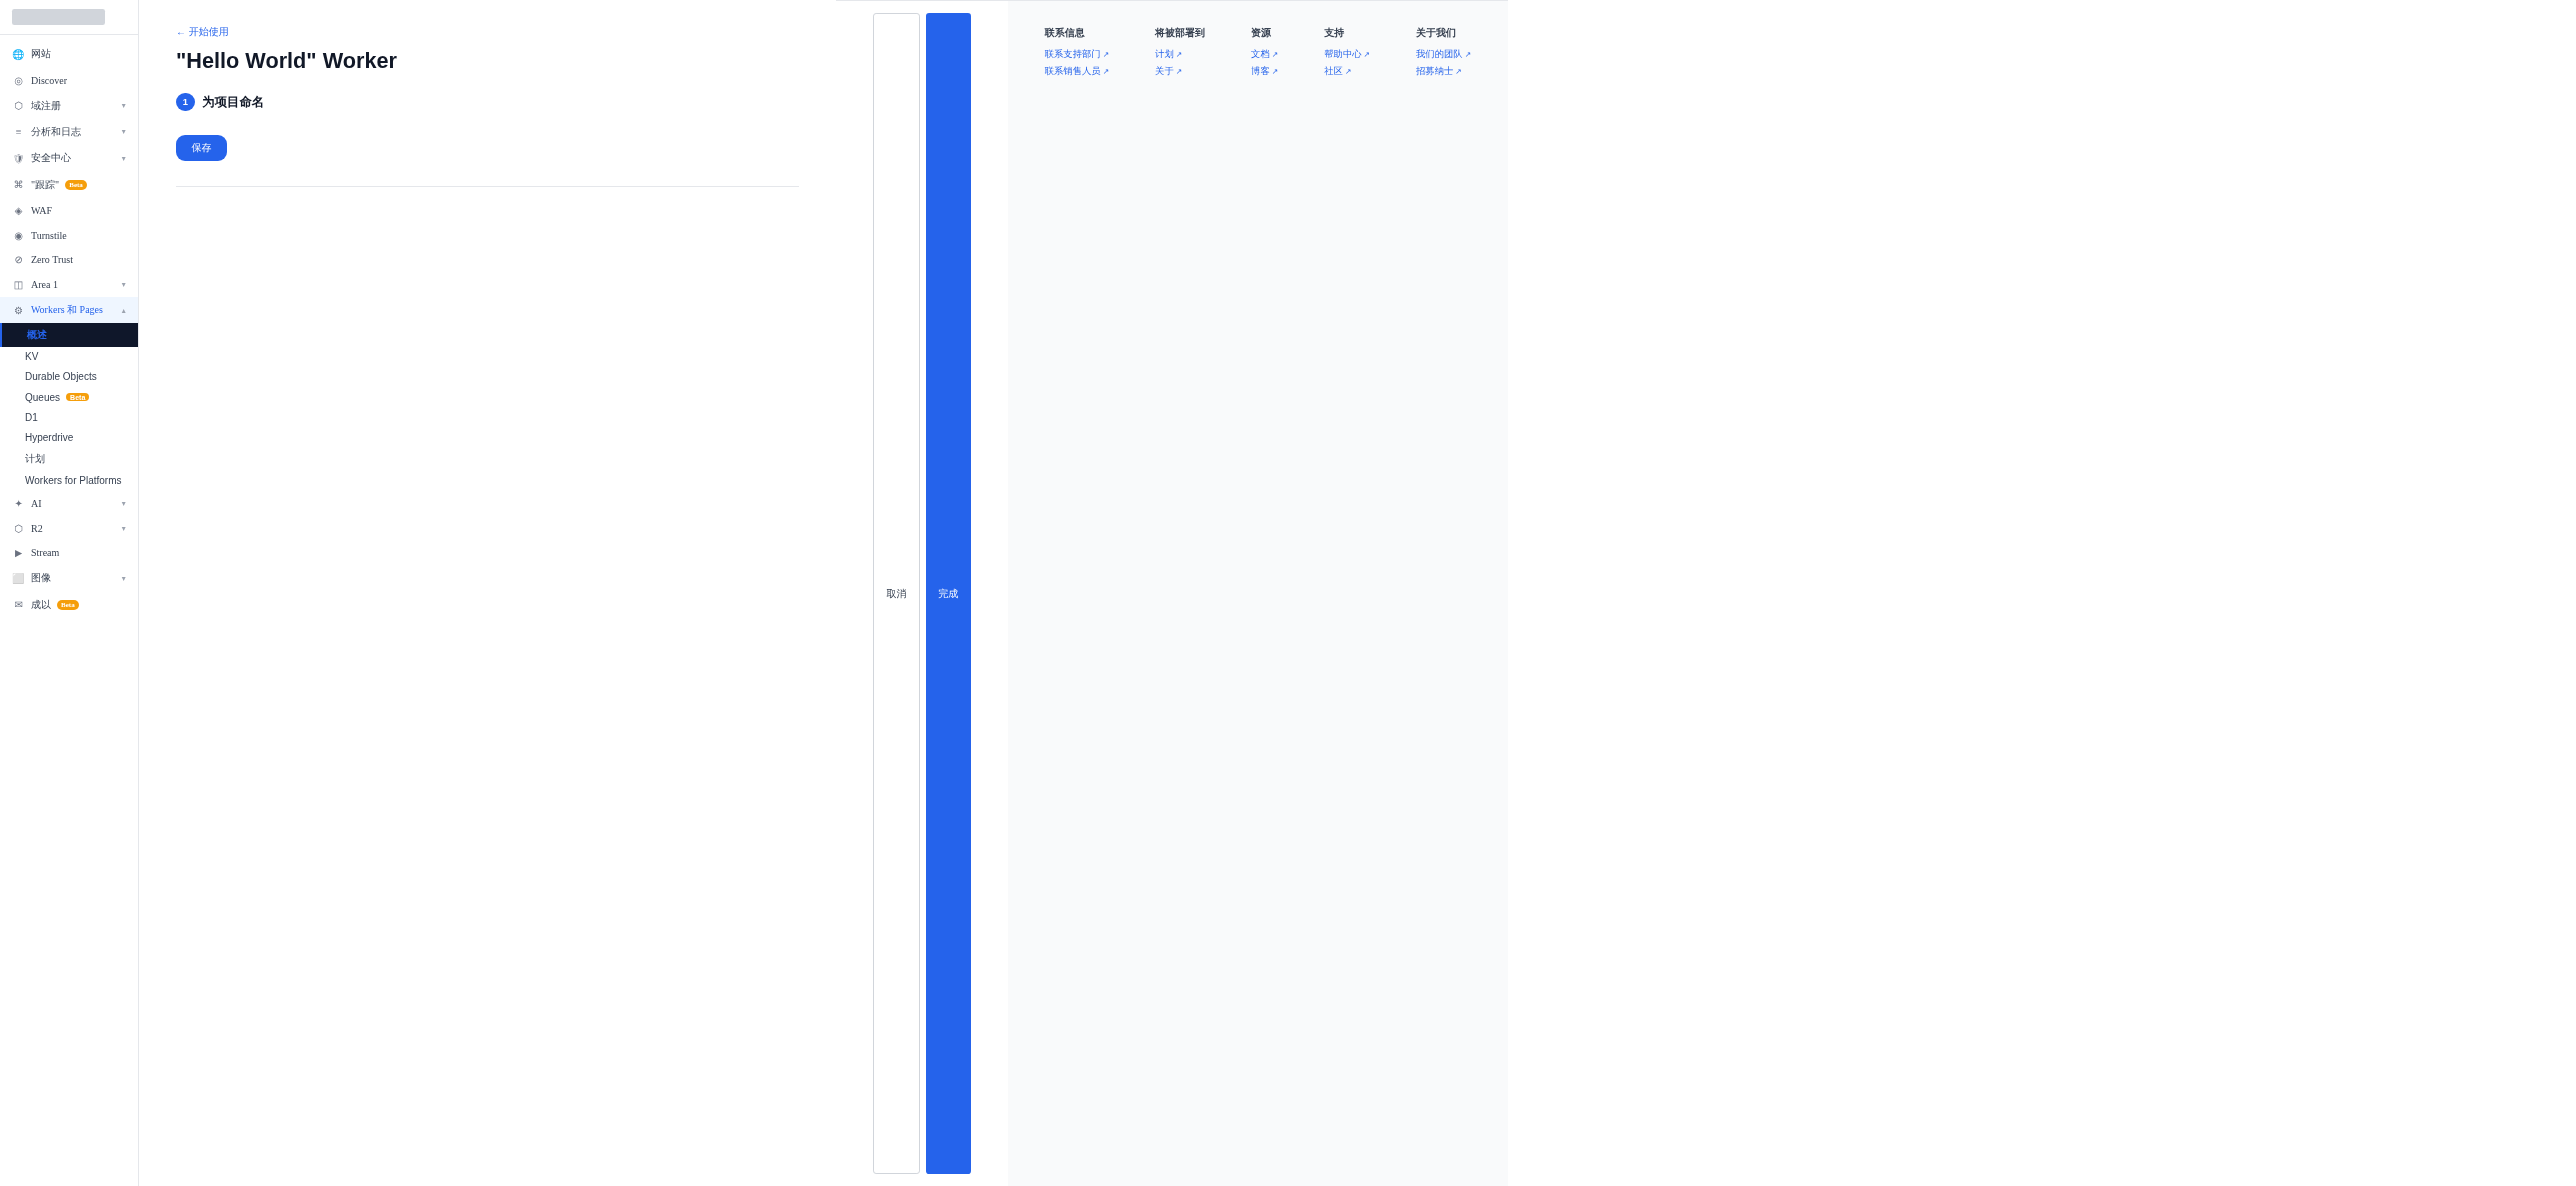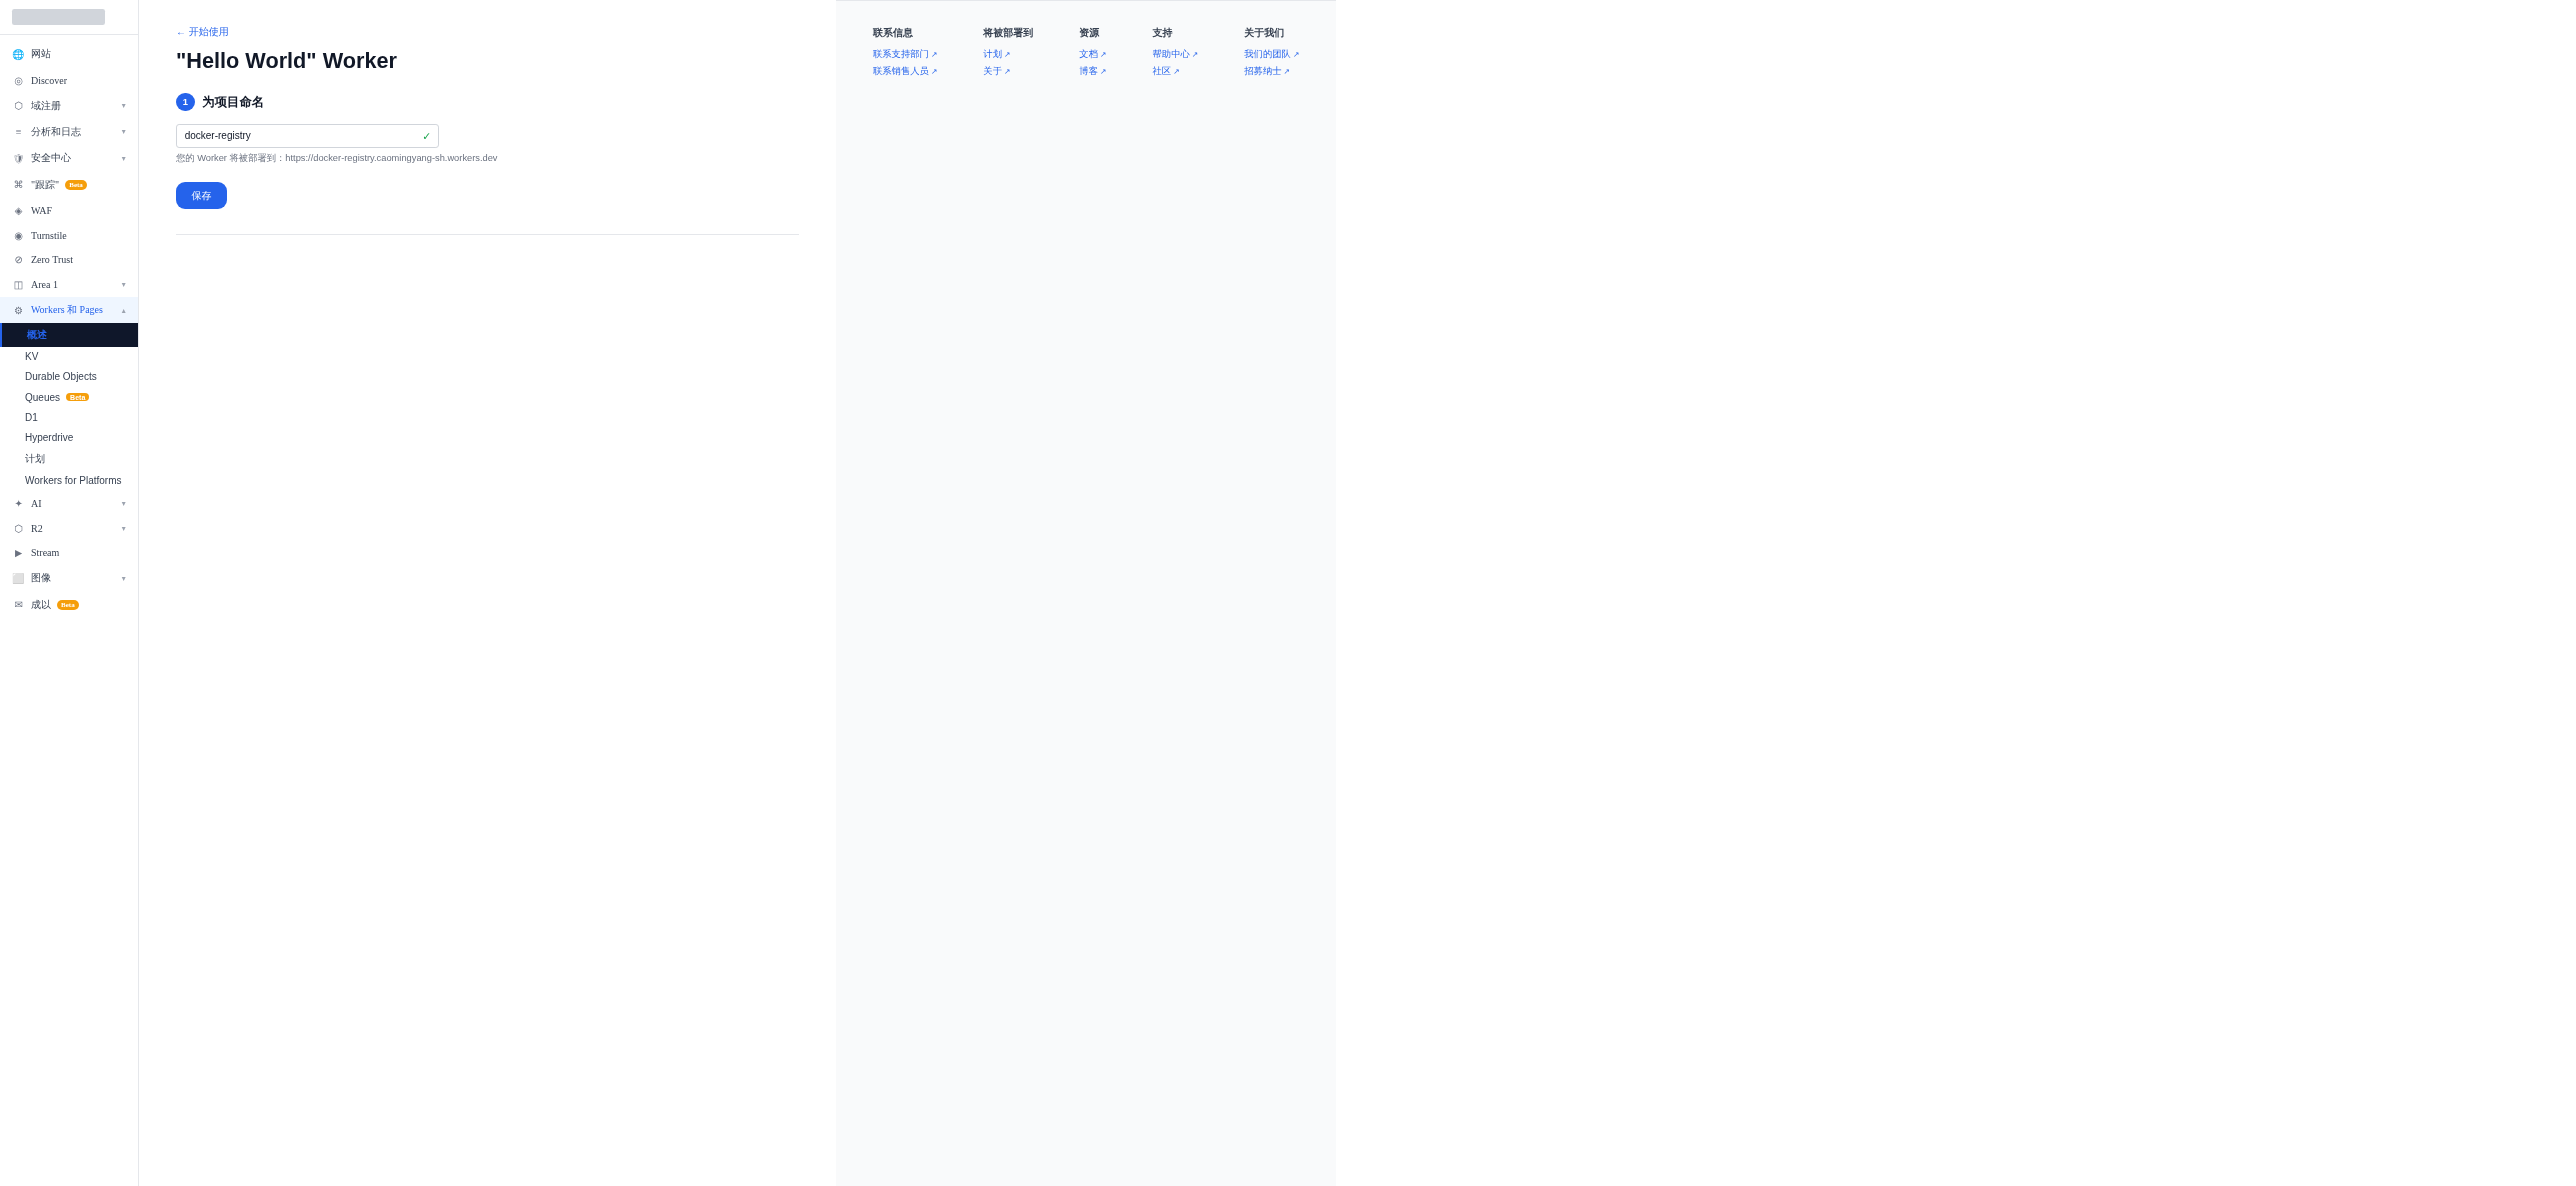--- a/index.html
+++ b/index.html
@@ -446,35 +446,32 @@
     </div>
 
     <h1 class="page-title">"Hello World" Worker</h1>
 
     <div class="step-section">
       <div class="step-header">
         <div class="step-number">1</div>
         <span class="step-title">为项目命名</span>
       </div>
 
-      <div class="input-group">
-        <div class="input-wrapper">
-          <input class="text-input" type="text" value="docker-registry" style="">
-          <span class="input-check-icon">✓</span>
-        </div>
-        <p class="hint-text">您的 Worker 将被部署到：https://docker-registry.caomingyang-sh.workers.dev</p>
-      </div>
 
       <button class="save-btn">保存</button>
     </div>
 
     <hr class="divider">
 
   </div>
 
+  <div class="bottom-actions">
+    <button class="cancel-btn">取消</button>
+    <button class="complete-btn">完成</button>
+  </div>
 
   <footer class="footer">
     <div class="footer-grid">
 
       <div class="footer-col">
         <h4>联系信息</h4>
         <a href="#">联系支持部门</a>
         <a href="#">联系销售人员</a>
       </div>
 

